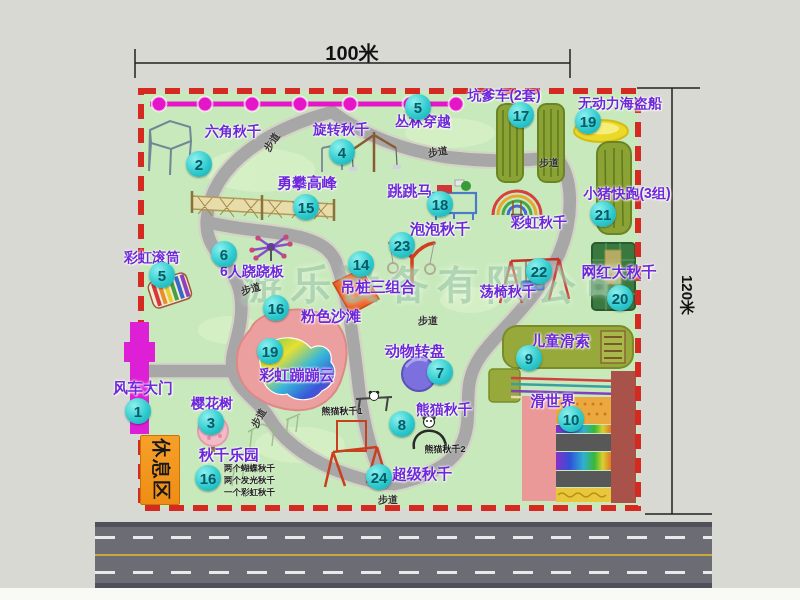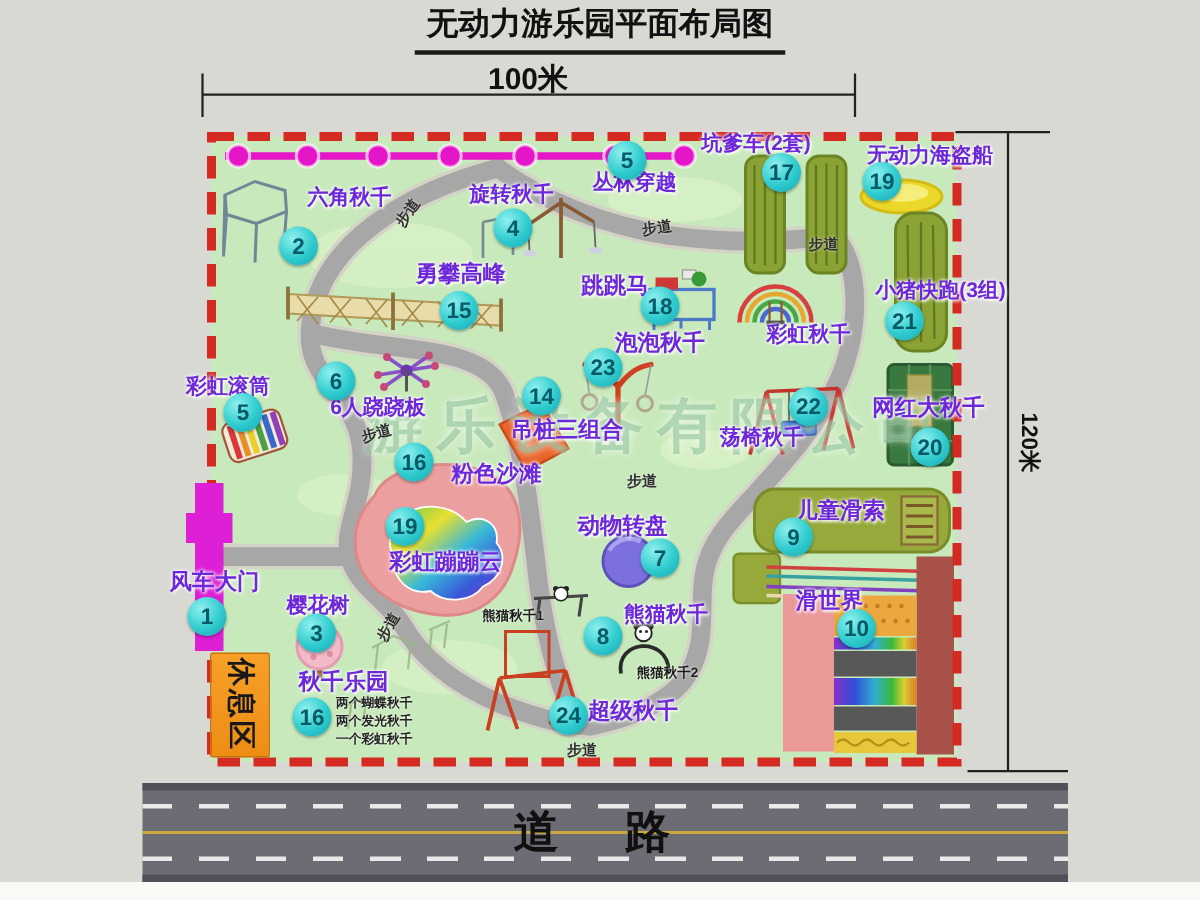--- a/index.html
+++ b/index.html
@@ -331,21 +331,20 @@
     </g>
 
     <g stroke="#222" stroke-width="1.5">
       <path d="M135,63 L570,63 M135,49 L135,78 M570,49 L570,78"></path>
       <path d="M672,88 L672,514 M637,88 L700,88 M645,514 L712,514"></path>
     </g>
   </svg>
 
   <div class="wm wm-company">游乐设备有限公司</div>
 
-  <div class="title">无动力游乐园平面布局图</div>
   <div class="dim dim-w">100米</div>
   <div class="dim dim-h">120米</div>
 
   <div class="lbl big" style="left:143px;top:388px">风车大门</div>
   <div class="lbl" style="left:233px;top:132px">六角秋千</div>
   <div class="lbl" style="left:212px;top:404px">樱花树</div>
   <div class="lbl" style="left:341px;top:130px">旋转秋千</div>
   <div class="lbl" style="left:152px;top:258px">彩虹滚筒</div>
   <div class="lbl" style="left:252px;top:272px">6人跷跷板</div>
   <div class="lbl big" style="left:415px;top:351px">动物转盘</div>
@@ -408,17 +407,16 @@
   <div class="badge" style="left:379px;top:477px">24</div>
 
   <div class="rest-area">
     <span>休息区</span>
   </div>
 
   <div class="road">
     <div class="dash top"></div>
     <div class="yellow"></div>
     <div class="dash bot"></div>
-    <div class="road-label">道 路</div>
   </div>
   <div class="bottom-strip"></div>
 
 </div>
 
 </body></html>

